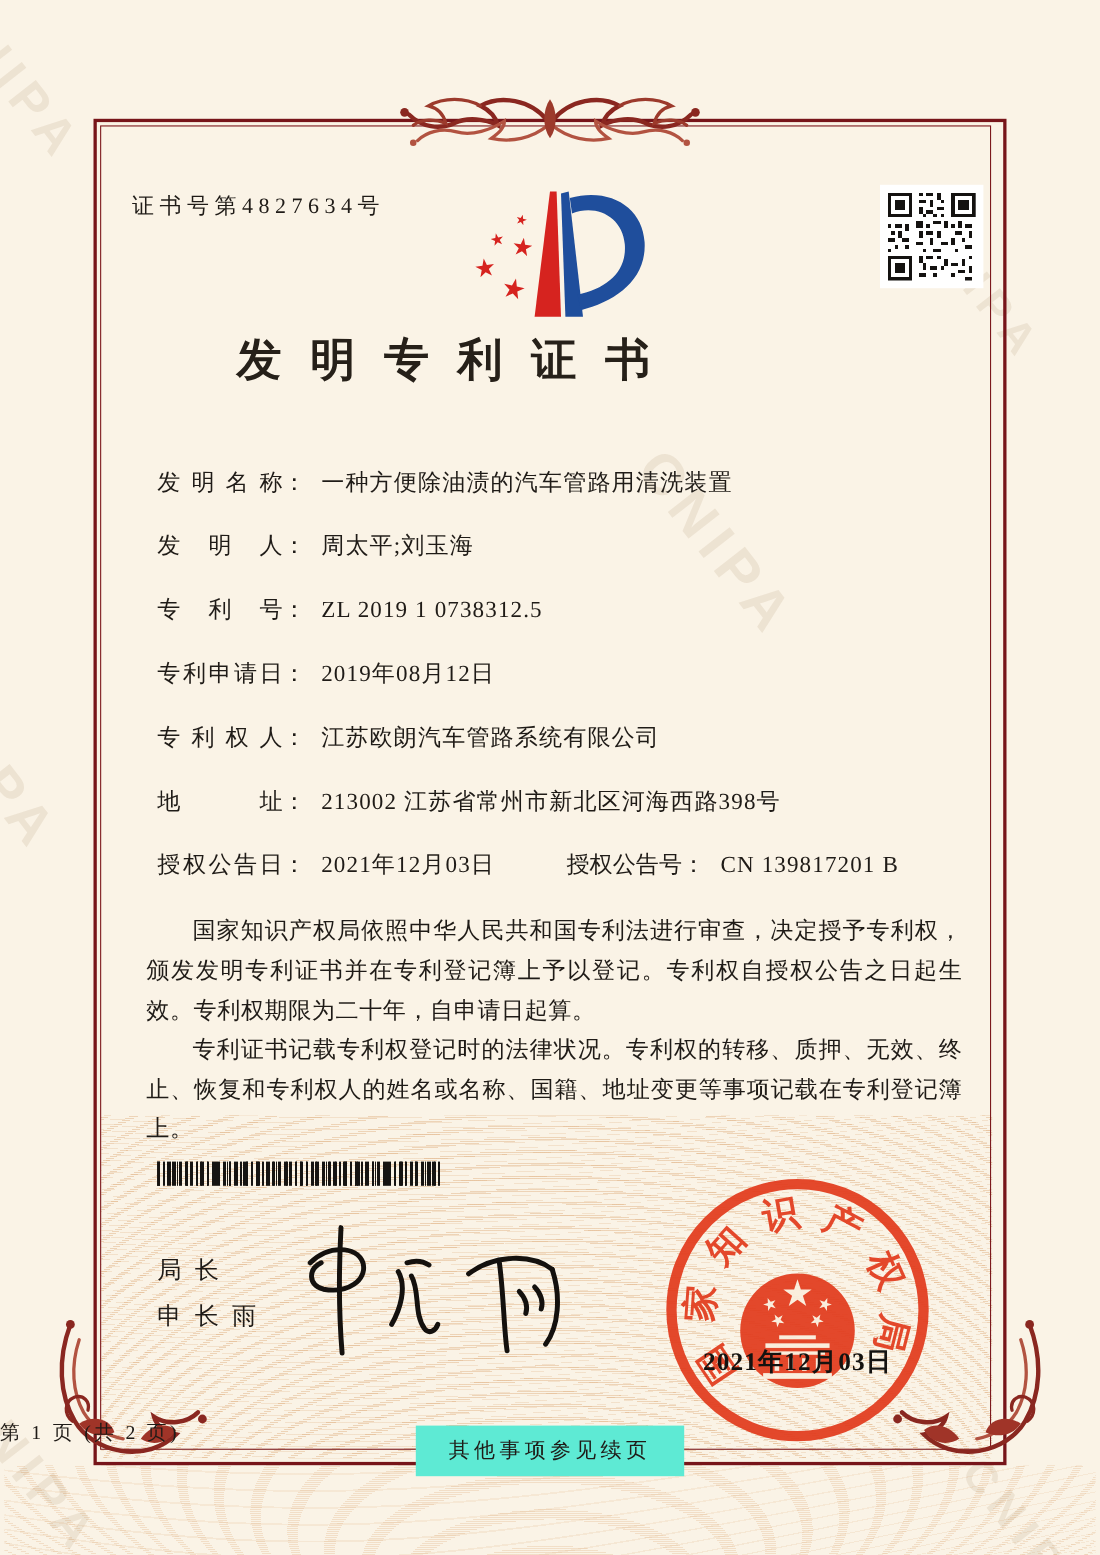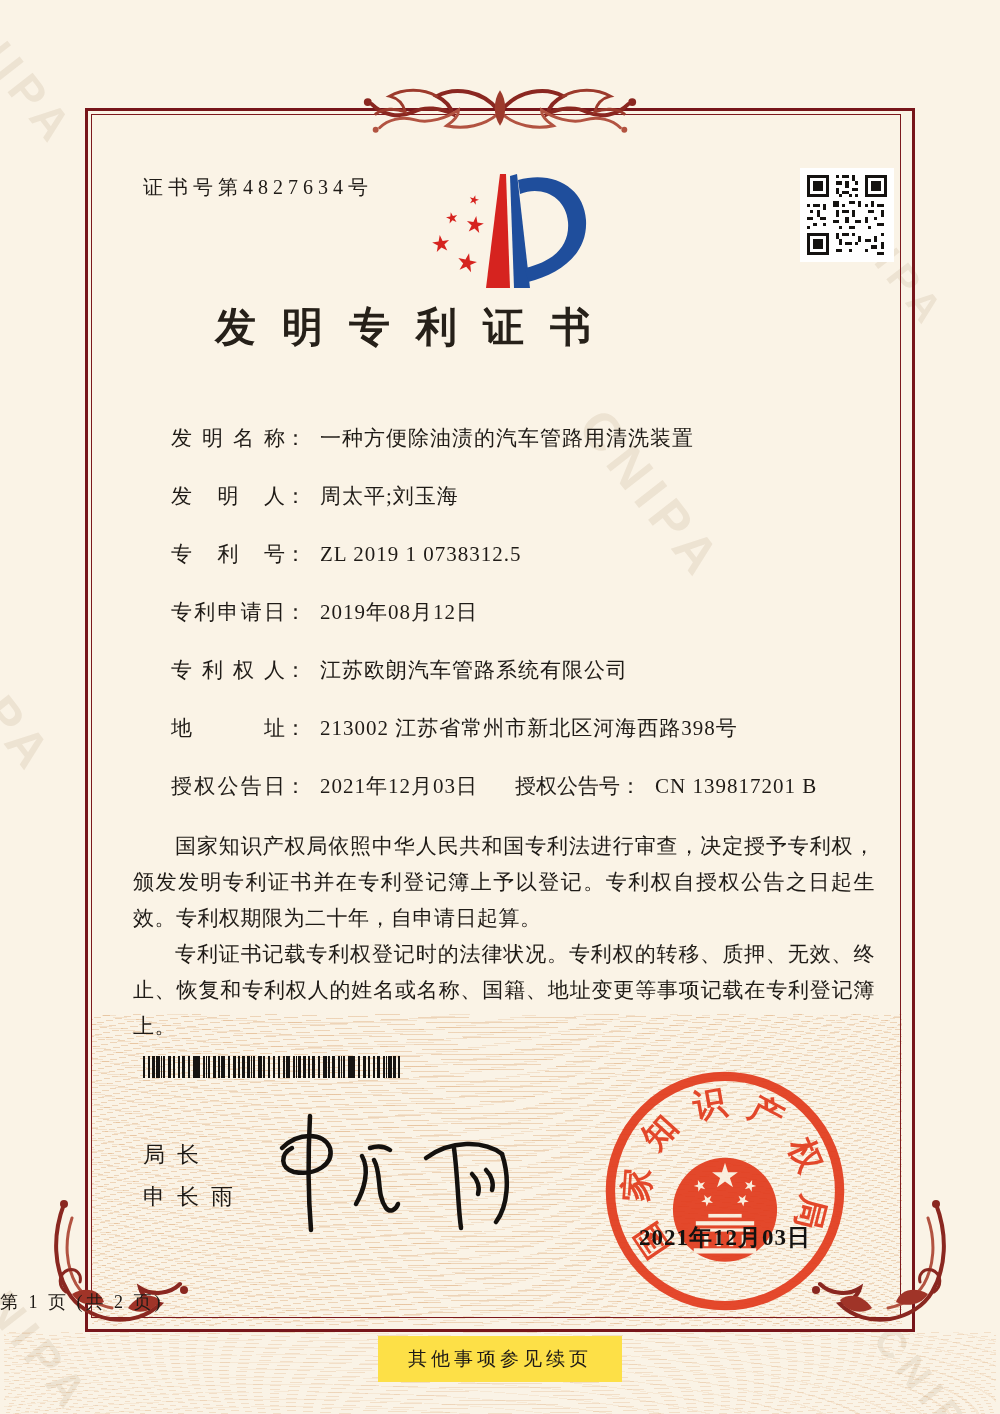--- a/index.html
+++ b/index.html
@@ -14,29 +14,29 @@
   .frame-outer{left:85px;top:108px;width:824px;height:1218px;border:3px solid #77151a;}
   .frame-inner{left:91px;top:114px;width:808px;height:1202px;border:1px solid #7c191d;}
   
   .waves{pointer-events:none;
     background-image:
       repeating-radial-gradient(120% 75% at 50% 215%, rgba(205,130,60,.28) 0 1px, rgba(205,130,60,0) 1px 7px),
       repeating-radial-gradient(135% 85% at 28% 228%, rgba(205,130,60,.16) 0 1px, rgba(205,130,60,0) 1px 9px);}
   .waves-main{left:92px;top:1014px;width:810px;height:312px;}
   .waves-bottom{left:4px;top:1332px;width:992px;height:82px;opacity:.65;}
   
-  .cert-no{left:143px;top:174px;font-size:20px;letter-spacing:5px;text-align:center;}
+  .cert-no{left:120px;top:174px;font-size:20px;letter-spacing:5px;text-align:center;}
   .logo{left:430px;top:170px;}
   .qr-box{left:800px;top:168px;width:80px;height:80px;background:#fff;padding:7px;}
   .title{left:0;width:806px;top:300px;text-align:center;font-size:41px;font-weight:bold;
          letter-spacing:26px;text-indent:26px;color:#262019;}
   
   .fields{left:143px;top:424px;width:740px;font-size:21px;}
   .field-row{height:28px;margin-bottom:30px;position:relative;white-space:nowrap;}
-  .f-label{display:inline-block;width:114px;text-align:justify;text-align-last:justify;vertical-align:bottom;margin-left:28px;}
+  .f-label{display:inline-block;width:114px;text-align:justify;text-align-last:justify;vertical-align:bottom;}
   .f-colon{display:inline-block;}
   .f-value{margin-left:14px;letter-spacing:1px;margin-top:20px;}
   .pair2{position:absolute;left:372px;top:0;}
   
   .body-text{left:133px;top:828px;width:742px;font-size:21px;line-height:36px;letter-spacing:.5px;text-align:justify;}
   .body-text p{margin:0;text-indent:2em;}
   
   .barcode{left:143px;top:1056px;width:258px;height:22px;
     background-image:
       repeating-linear-gradient(90deg,#161412 0 2px,rgba(0,0,0,0) 2px 5px),
@@ -46,21 +46,21 @@
   .signer-title{left:143px;top:1140px;font-size:22px;letter-spacing:12px;}
   .signer-name{left:143px;top:1182px;font-size:22px;letter-spacing:12px;}
   .signature{left:258px;top:1104px;}
   
   .seal-wrap{left:600px;top:1066px;width:250px;height:250px;}
   .seal-wrap svg{display:block;}
   .seal-date{position:absolute;left:0;top:156px;width:250px;text-align:center;
              font-size:23px;letter-spacing:1px;color:#141210;font-weight:bold;}
   
   .page-info{left:0;width:1000px;top:1290px;font-size:18px;letter-spacing:3px;}
-  .note-box{left:500px;top:1336px;transform:translateX(-50%);background:#fde047;
+  .note-box{left:500px;top:1296px;transform:translateX(-50%);background:#5eead4;
             padding:10px 30px;font-size:19px;letter-spacing:4px;white-space:nowrap;}
   .corner-br svg{transform:scaleX(-1);}
 </style>
 </head>
 <body>
 
 <div class="wm" style="left:-24px;top:-18px;font-size:46px;">CNIPA</div>
 <div class="wm" style="left:856px;top:182px;font-size:40px;">CNIPA</div>
 <div class="wm" style="left:614px;top:398px;font-size:52px;">CNIPA</div>
 <div class="wm" style="left:-52px;top:598px;font-size:50px;">CNIPA</div>

